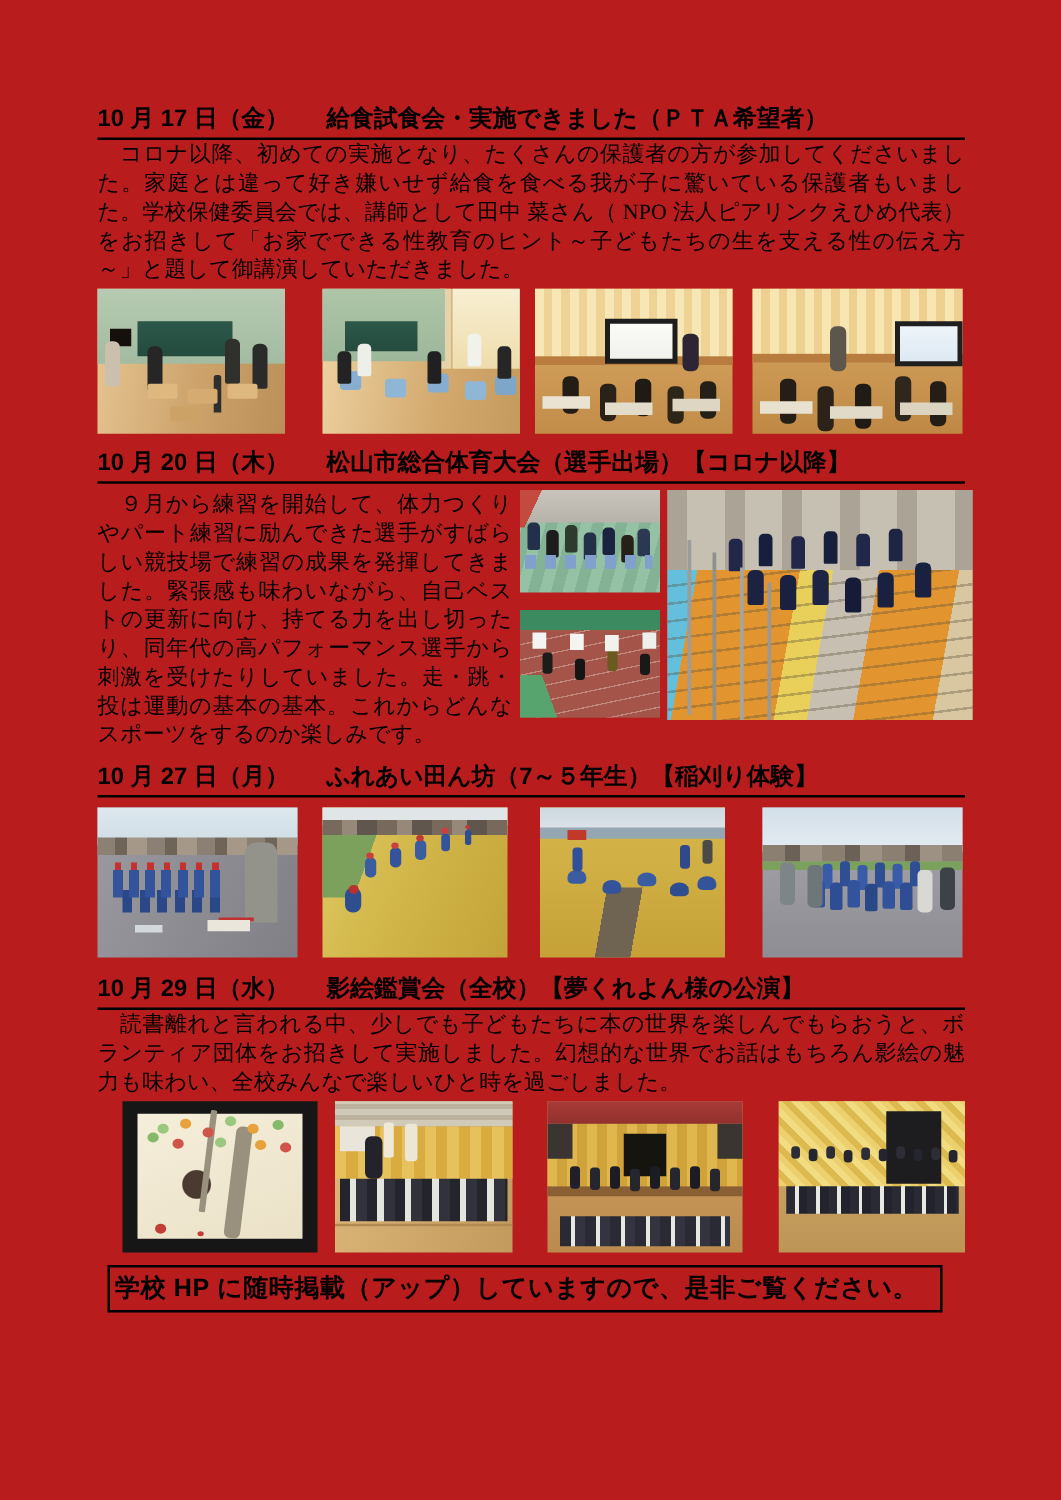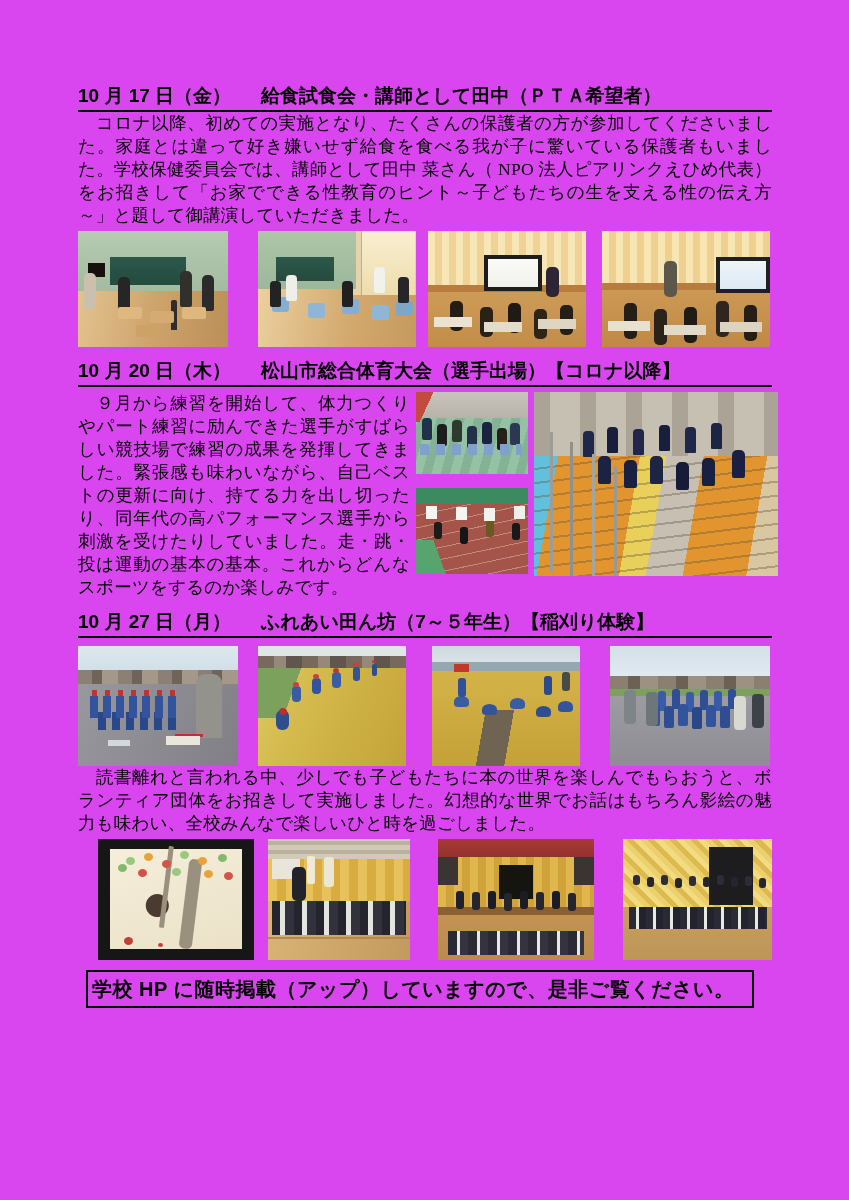--- a/index.html
+++ b/index.html
@@ -1,20 +1,20 @@
 <!DOCTYPE html>
 <html lang="ja"><head>
 <meta charset="utf-8">
 <style>
   html,body{margin:0;padding:0;background:#888;}
   .page{
     position:relative;
     width:849px;height:1200px;
     margin:0 auto;
-    background:#d946ef;
+    background:#b91c1c;
     box-sizing:border-box;
     padding:84px 77px 0 78px;
     color:#000;
     font-family:"Liberation Serif","DejaVu Serif",serif;
   }
   
   .sec-head{
     display:flex;align-items:baseline;
     margin:0;padding:0 0 3px 0;
     border-bottom:2px solid #000;
@@ -220,21 +220,21 @@
   }
 </style>
 </head>
 <body>
 
 <div class="page">
 
   <section>
     <h2 class="sec-head">
       <span class="head-date">10 月 17 日（金）</span>
-      <span class="head-title">給食試食会・講師として田中（ＰＴＡ希望者）</span>
+      <span class="head-title">給食試食会・実施できました（ＰＴＡ希望者）</span>
     </h2>
     <p class="body-text mt0"><span>　コロナ以降、初めての実施となり、たくさんの保護者の方が参加してくださいました。家庭とは違って好き嫌いせず給食を食べる我が子に驚いている保護者もいました。学校保健委員会では、講師として田中 菜さん（ NPO 法人ピアリンクえひめ代表）をお招きして</span><span class="gothic">「お家でできる性教育のヒント～子どもたちの生を支える性の伝え方～」</span><span>と題して御講演していただきました。</span></p>
     <div class="photo-row row1">
       <div class="photo s1p1" title="教室で給食参観をする保護者たち"></div>
       <div class="photo s1p2" title="給食を食べる児童と参観する保護者"></div>
       <div class="photo s1p3" title="スクリーンを使った学校保健委員会の講演"></div>
       <div class="photo s1p4" title="講演を聞く保護者席のようす"></div>
     </div>
   </section>
 
@@ -262,20 +262,24 @@
     </h2>
     <div class="photo-row row3">
       <div class="photo s3p1" title="道路で開会のあいさつを聞く児童たち"></div>
       <div class="photo s3p2" title="稲を刈る赤帽子の児童たち"></div>
       <div class="photo s3p3" title="田んぼで稲刈りをする児童と地域の方"></div>
       <div class="photo s3p4" title="参加者全員の集合写真"></div>
     </div>
   </section>
 
   <section>
+    <h2 class="sec-head sec4-head">
+      <span class="head-date">10 月 29 日（水）</span>
+      <span class="head-title">影絵鑑賞会（全校）【夢くれよん様の公演】</span>
+    </h2>
     <p class="body-text mt0">　読書離れと言われる中、少しでも子どもたちに本の世界を楽しんでもらおうと、ボランティア団体をお招きして実施しました。幻想的な世界でお話はもちろん影絵の魅力も味わい、全校みんなで楽しいひと時を過ごしました。</p>
     <div class="photo-row row4">
       <div class="photo s4p1" title="影絵のスクリーン（木に登るさる）"></div>
       <div class="photo s4p2" title="体育館で人形を持つ出演者と児童"></div>
       <div class="photo s4p3" title="ステージ前で鑑賞する全校児童"></div>
       <div class="photo s4p4" title="体育館での全校集合写真"></div>
     </div>
   </section>
 
   <div class="footer-box">

